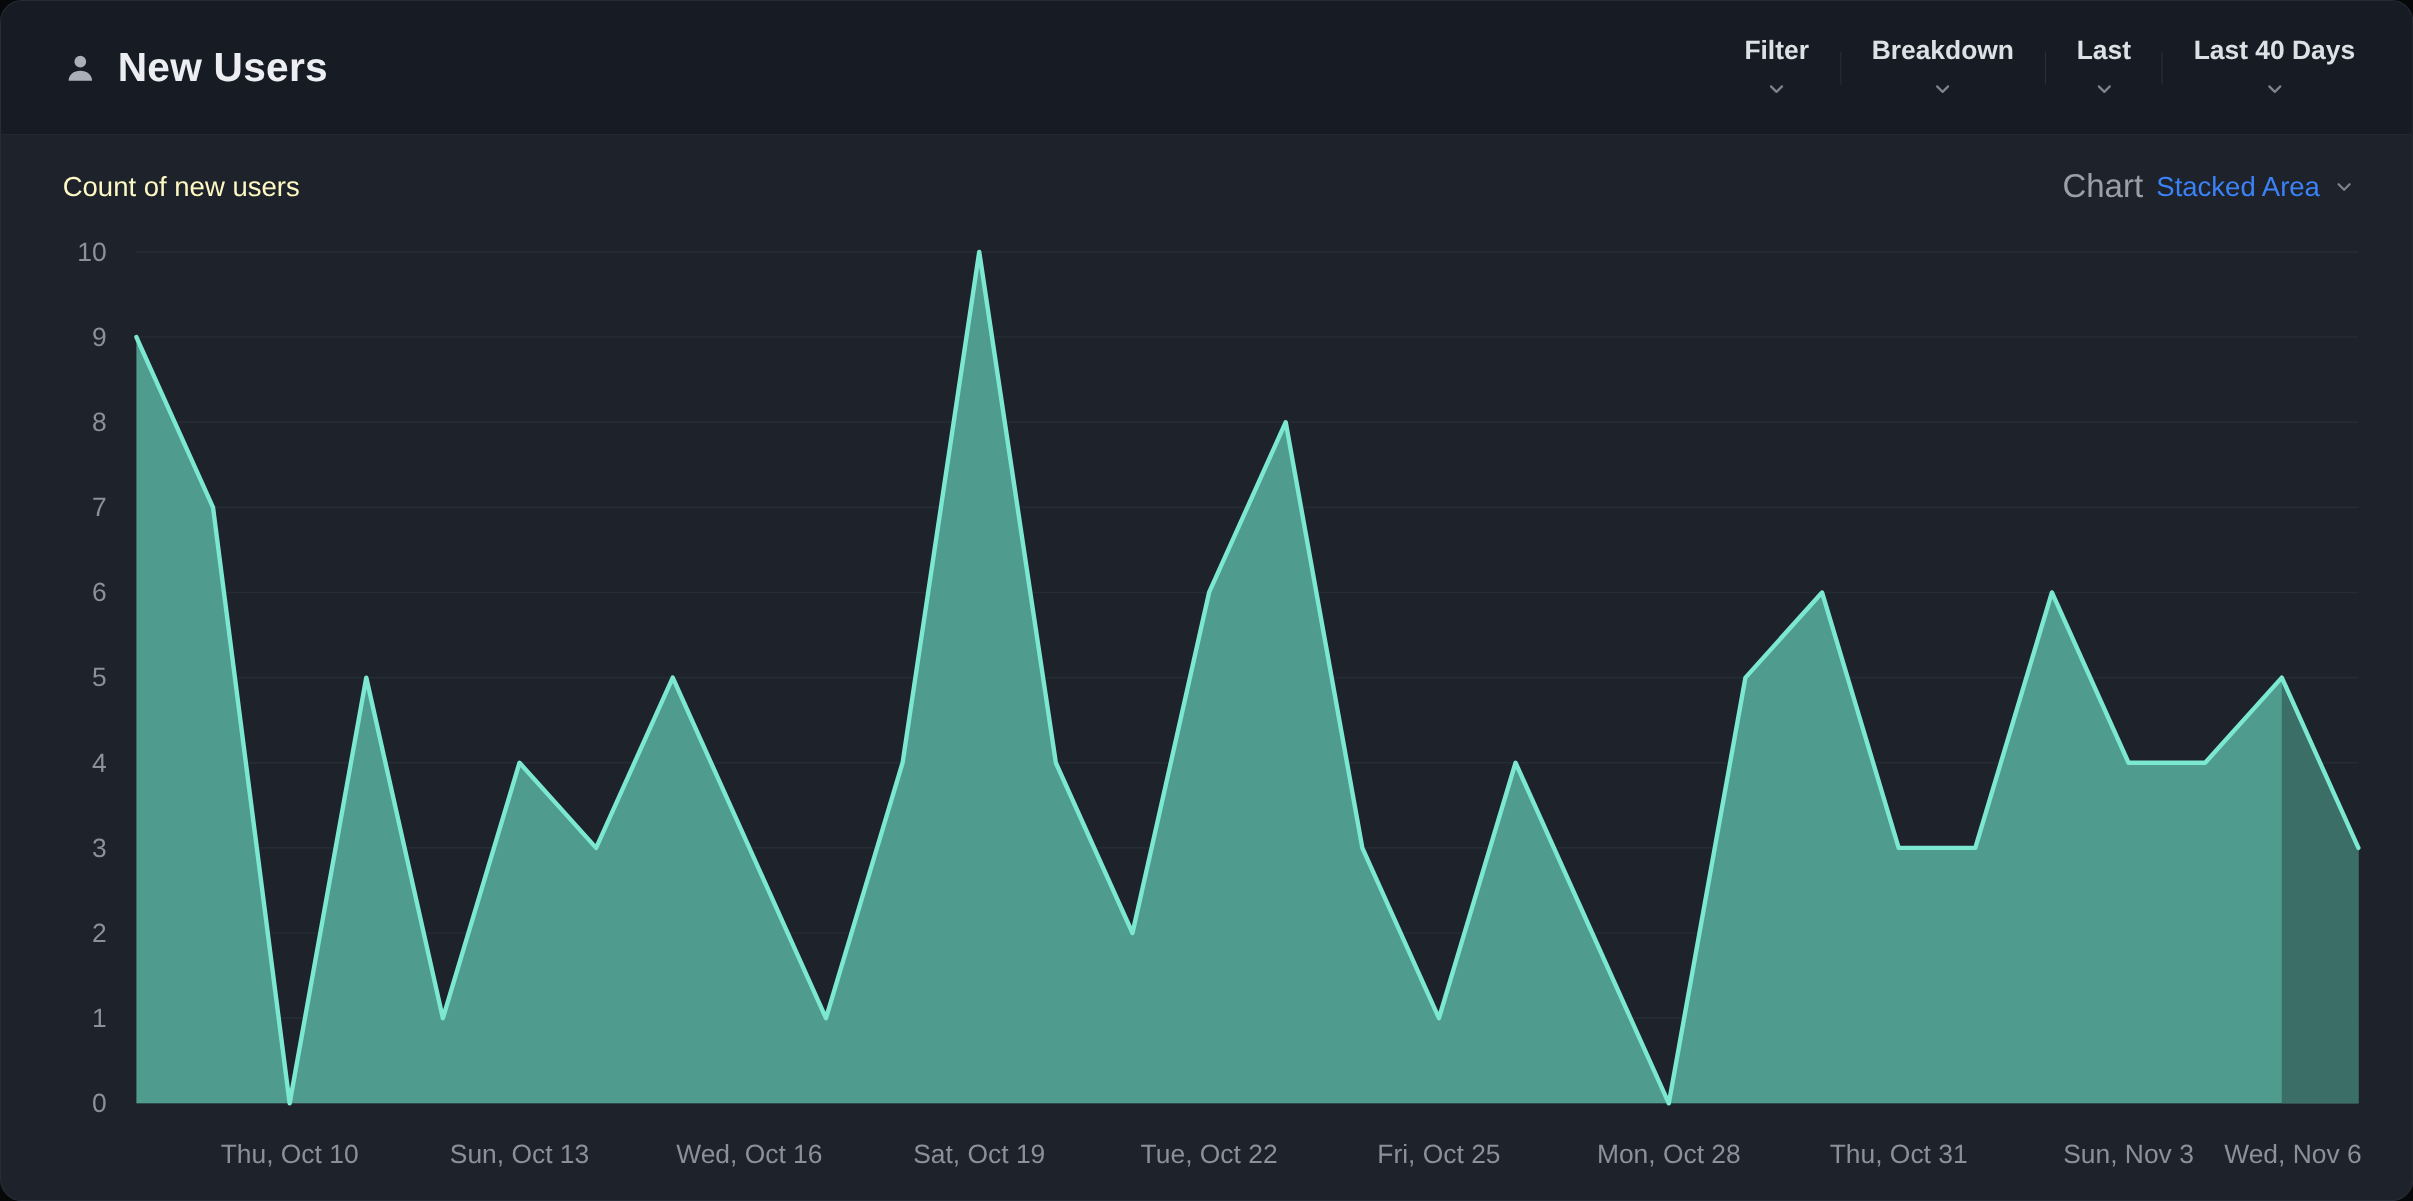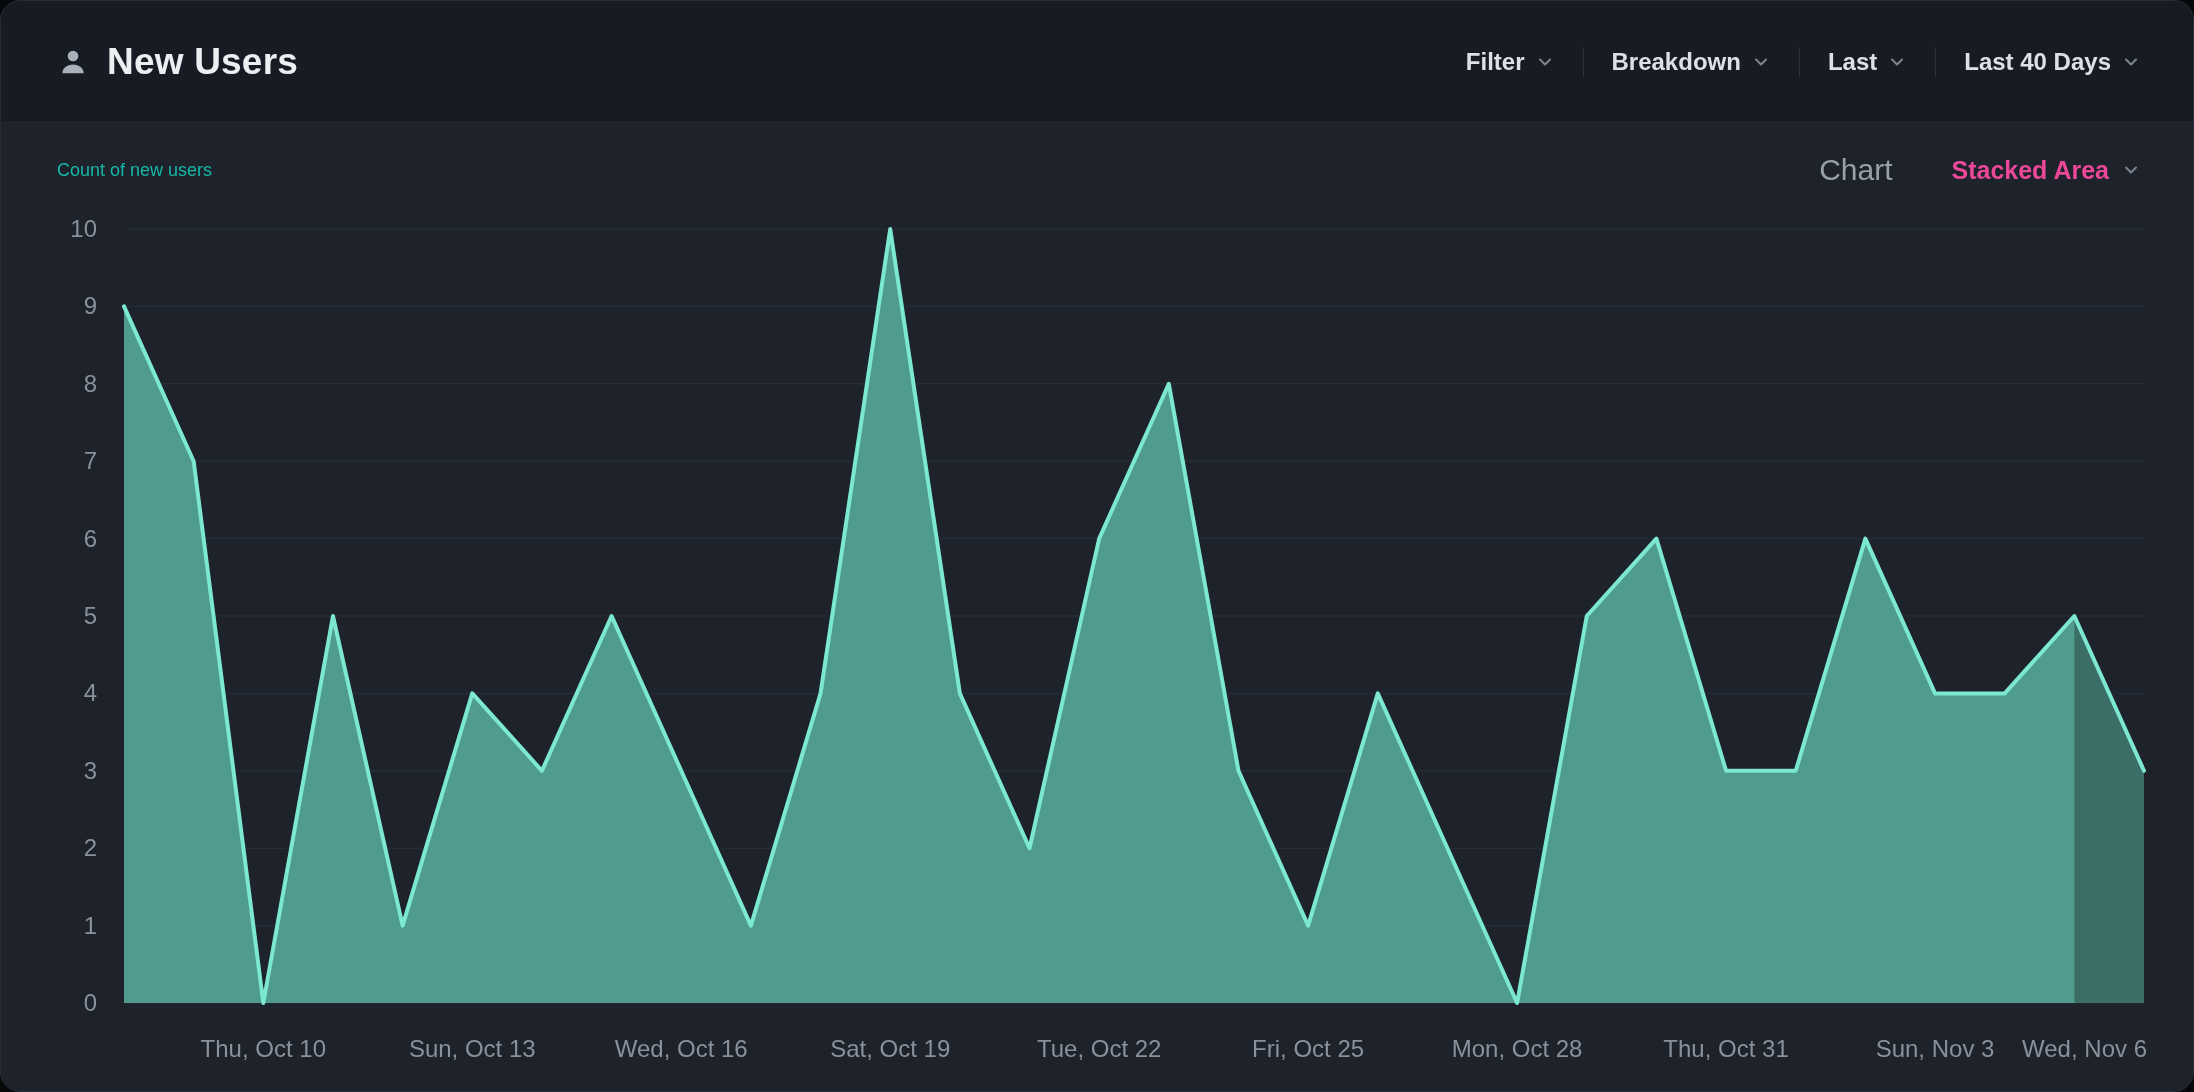--- a/index.html
+++ b/index.html
@@ -7,29 +7,29 @@
   .card{position:relative;width:2194px;height:1092px;background:#1d222b;border:1px solid #272d37;border-radius:20px;overflow:hidden;}
   .chart-layer{position:absolute;inset:0;z-index:0;}
   #chart-svg{position:absolute;top:0;left:0;display:block;}
   #chart-svg text{font-family:"Liberation Sans","DejaVu Sans",sans-serif;font-size:24px;fill:#8a919b;}
   header.widget-header{position:relative;z-index:2;height:122px;display:flex;background:#171b23;border-bottom:1px solid #262b35;padding:0 52px 0 56px;}
   .title-group{display:flex;align-items:center;gap:18px;}
   .widget-title{font-size:37px;font-weight:700;color:#eceef1;letter-spacing:.2px;}
   .user-icon{color:#aab0b9;display:flex;}
   .controls{margin-left:auto;display:flex;align-items:center;}
   .hdr-sep{width:1px;height:30px;background:#2a3039;}
-  .control{display:flex;align-items:center;gap:10px;padding:0 28px;cursor:pointer;}
+  .control{display:flex;align-items:center;gap:10px;padding:0 28px;cursor:pointer;flex-direction:column;}
   .control:last-child{padding-right:0;}
   .control .lbl{font-size:24px;font-weight:600;color:#dde0e5;white-space:nowrap;}
   .chev{color:#7e858f;flex:0 0 auto;}
   .subheader{position:relative;z-index:2;display:flex;align-items:center;padding:30px 52px 0 56px;}
-  .metric-label{font-size:18px;color:#14b8a6;}
+  .metric-label{font-size:25px;color:#fef9c3;}
   .chart-type{margin-left:auto;display:flex;align-items:center;gap:12px;cursor:pointer;}
   .chart-type .muted{font-size:30px;color:#99a0a8;}
-  .chart-type .value{font-size:25px;font-weight:700;color:#ec4899;margin-left:47px;}
+  .chart-type .value{font-size:25px;font-weight:400;color:#3b82f6;}
 </style>
 </head>
 <body>
 
 <div class="card">
 
   <div class="chart-layer">
     <svg id="chart-svg" width="2194" height="1092" viewBox="0 0 2194 1092">
         <line x1="123" x2="2143" y1="1002" y2="1002" stroke="#262c35" stroke-width="1.5"></line>
         <text x="96" y="1010" text-anchor="end">0</text>

